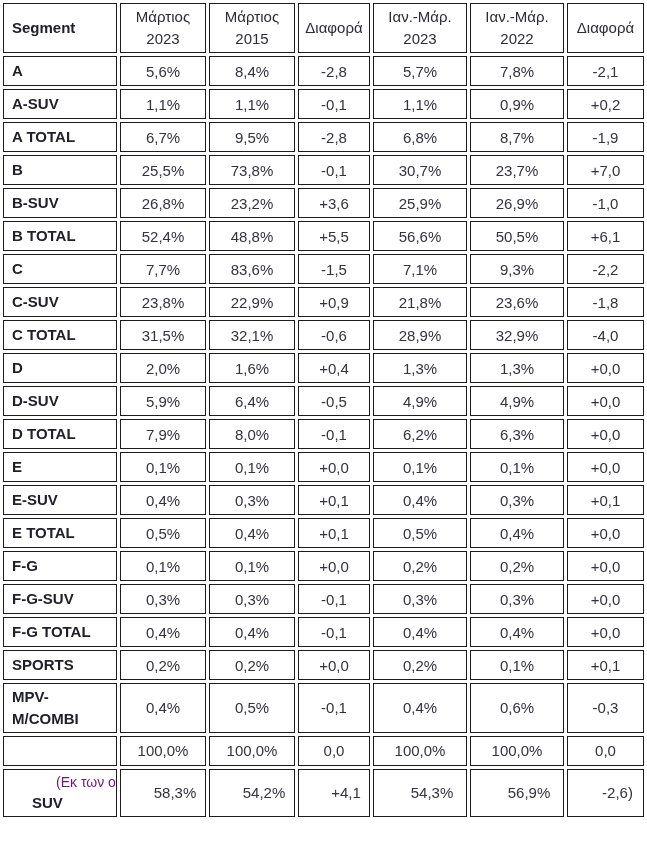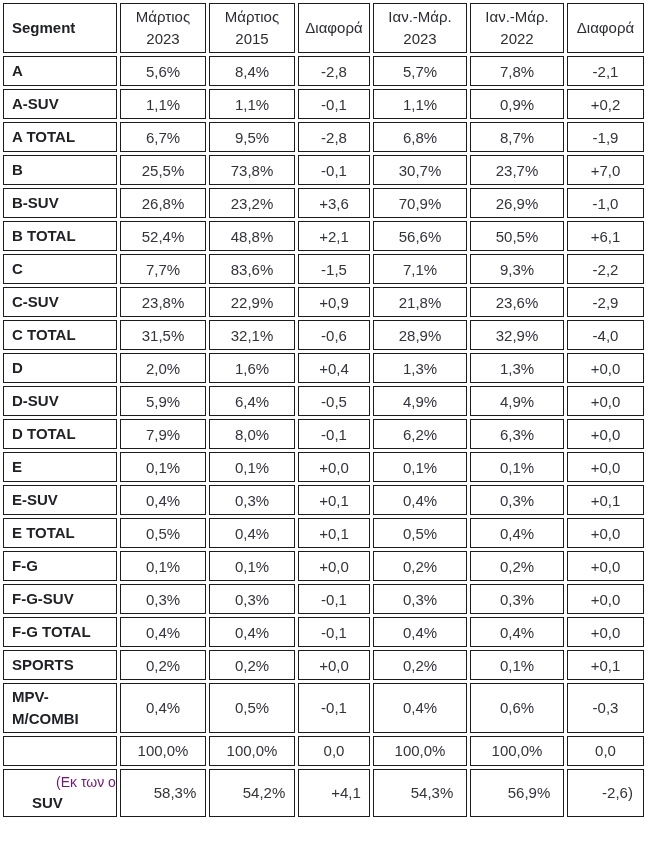--- a/index.html
+++ b/index.html
@@ -133,50 +133,50 @@
         <td class="val">-0,1</td>
         <td class="val">30,7%</td>
         <td class="val">23,7%</td>
         <td class="val">+7,0</td>
       </tr>
       <tr>
         <td class="seg">B-SUV</td>
         <td class="val">26,8%</td>
         <td class="val">23,2%</td>
         <td class="val">+3,6</td>
-        <td class="val">70,9%</td>
+        <td class="val">25,9%</td>
         <td class="val">26,9%</td>
         <td class="val">-1,0</td>
       </tr>
       <tr>
         <td class="seg">B TOTAL</td>
         <td class="val">52,4%</td>
         <td class="val">48,8%</td>
-        <td class="val">+2,1</td>
+        <td class="val">+5,5</td>
         <td class="val">56,6%</td>
         <td class="val">50,5%</td>
         <td class="val">+6,1</td>
       </tr>
       <tr>
         <td class="seg">C</td>
         <td class="val">7,7%</td>
         <td class="val">83,6%</td>
         <td class="val">-1,5</td>
         <td class="val">7,1%</td>
         <td class="val">9,3%</td>
         <td class="val">-2,2</td>
       </tr>
       <tr>
         <td class="seg">C-SUV</td>
         <td class="val">23,8%</td>
         <td class="val">22,9%</td>
         <td class="val">+0,9</td>
         <td class="val">21,8%</td>
         <td class="val">23,6%</td>
-        <td class="val">-2,9</td>
+        <td class="val">-1,8</td>
       </tr>
       <tr>
         <td class="seg">C TOTAL</td>
         <td class="val">31,5%</td>
         <td class="val">32,1%</td>
         <td class="val">-0,6</td>
         <td class="val">28,9%</td>
         <td class="val">32,9%</td>
         <td class="val">-4,0</td>
       </tr>

